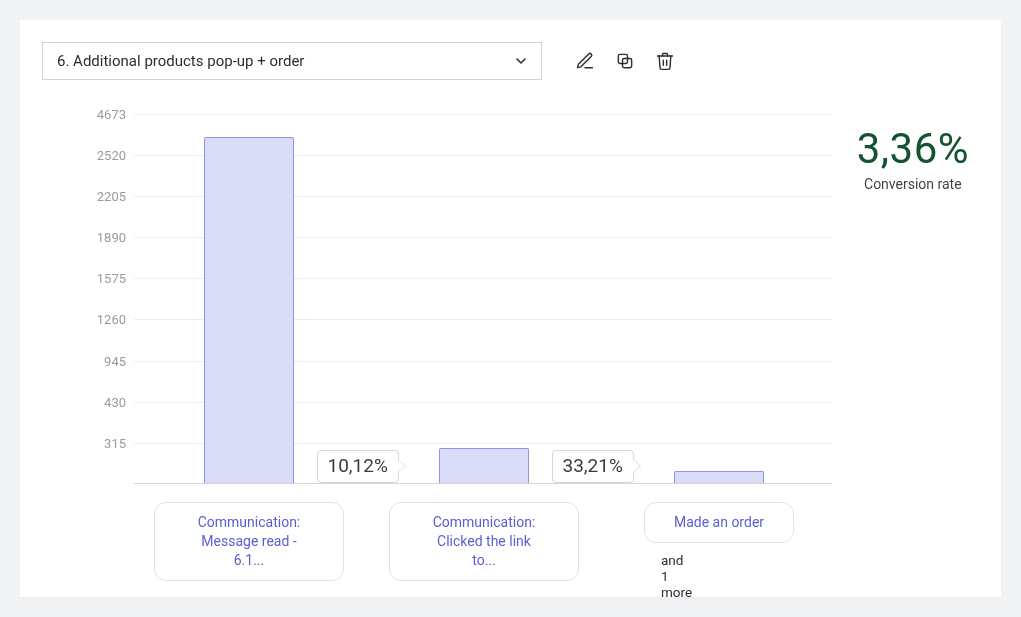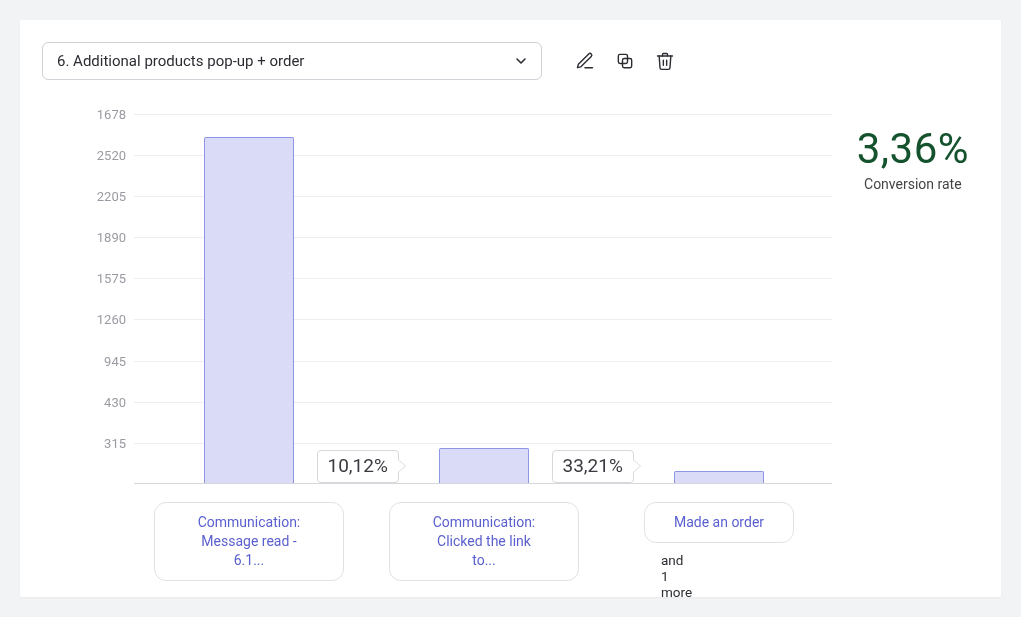--- a/index.html
+++ b/index.html
@@ -28,21 +28,21 @@
   .toolbar {
     display: flex;
     align-items: center;
     gap: 14px;
   }
   .select {
     flex: 0 0 auto;
     width: 500px;
     height: 38px;
     border: 1px solid #d2d3d8;
-    border-radius: 6px;
+    border-radius: 0;
     display: flex;
     align-items: center;
     justify-content: space-between;
     padding: 0 14px;
     cursor: pointer;
     font-size: 15px;
   }
   .select .caret svg { display:block; }
   .icon-btn {
     width: 26px;
@@ -250,21 +250,21 @@
             <div class="grid-line" style="top: 246.623px;"></div>
             <div class="grid-line" style="top: 287.749px;"></div>
             <div class="grid-line" style="top: 328.874px;"></div>
             <div class="bar" style="left: 70px; width: 90px; height: 345.977px;"></div>
             <div class="bar" style="left: 305px; width: 90px; height: 34.9894px;"></div>
             <div class="bar" style="left: 540px; width: 90px; height: 11.6196px;"></div>
             <div class="step-tag" style="left: 182.5px; top: 336px;">10,12%</div>
             <div class="step-tag" style="left: 417.5px; top: 336px;">33,21%</div>
           </div>
         <div id="yticks">
-            <div class="y-tick" style="top: 0px;">1678</div>
+            <div class="y-tick" style="top: 0px;">4673</div>
             <div class="y-tick" style="top: 40.9951px;">2520</div>
             <div class="y-tick" style="top: 82.1207px;">2205</div>
             <div class="y-tick" style="top: 123.246px;">1890</div>
             <div class="y-tick" style="top: 164.372px;">1575</div>
             <div class="y-tick" style="top: 205.498px;">1260</div>
             <div class="y-tick" style="top: 246.623px;">945</div>
             <div class="y-tick" style="top: 287.749px;">430</div>
             <div class="y-tick" style="top: 328.874px;">315</div>
           </div>
         <div class="x-labels" id="xlabels">

